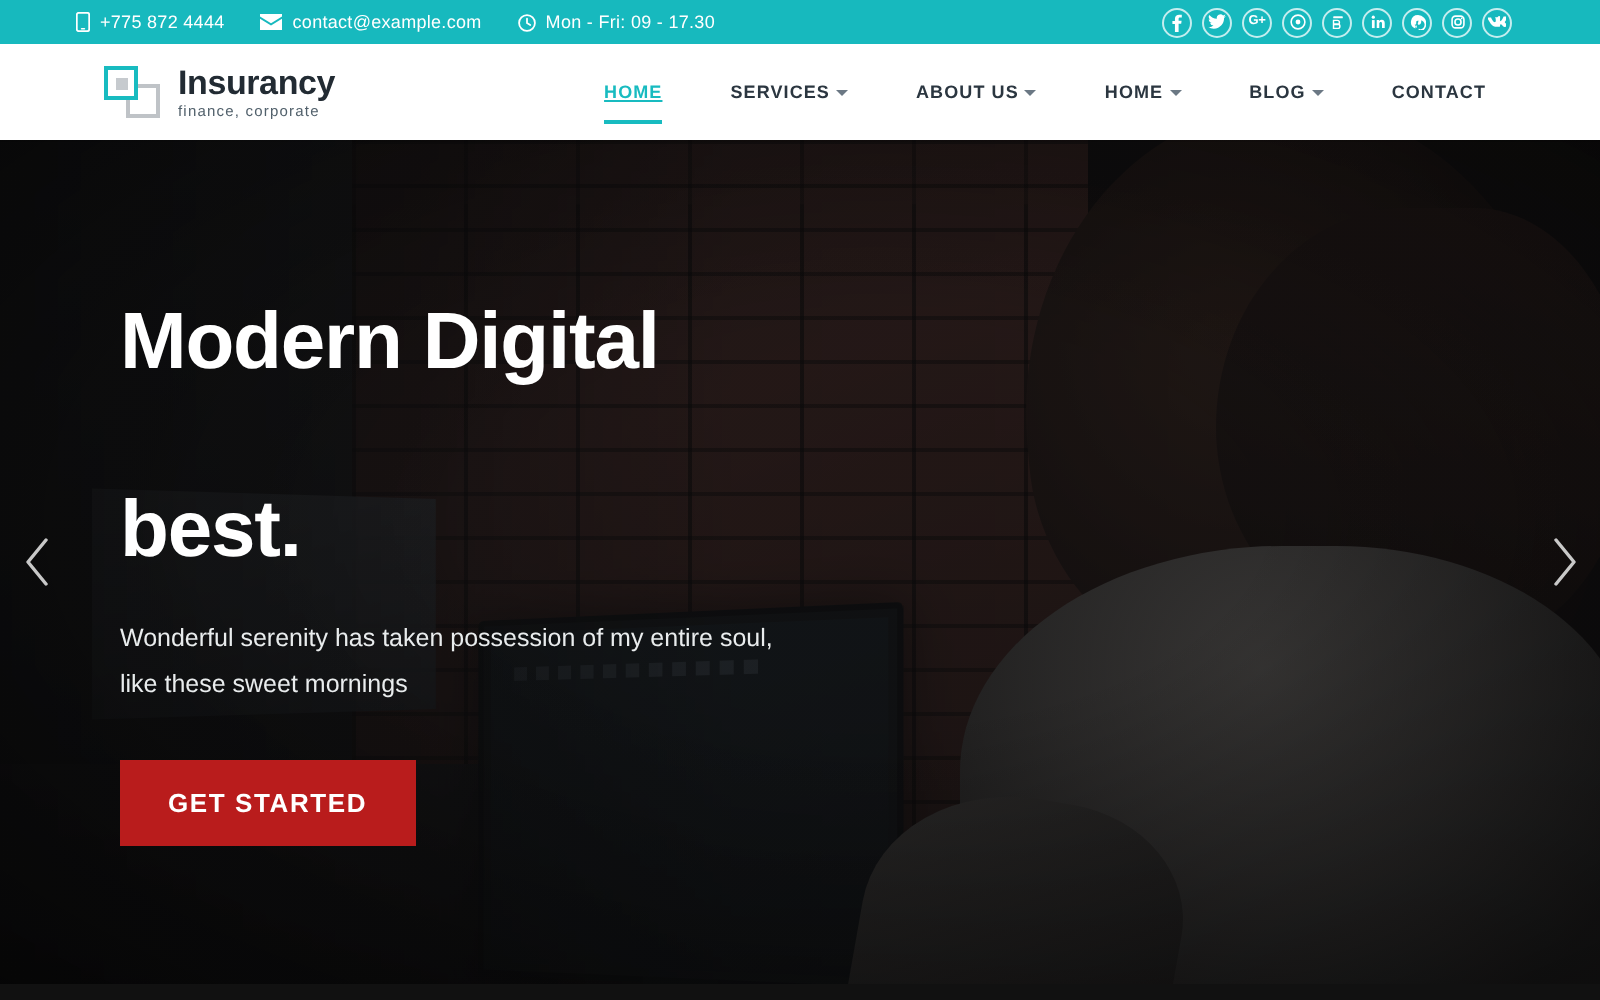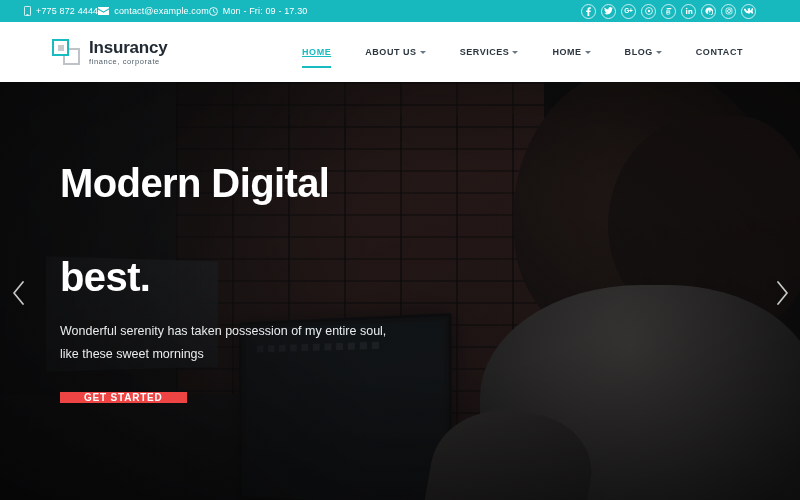--- a/index.html
+++ b/index.html
@@ -17,34 +17,34 @@
   }
   .topbar-inner {
     width:800px; height:22px; display:flex; align-items:center;
     padding:0 36px 0 0;
   }
   .ti {
     display:flex; align-items:center; gap:5px;
     color:#ffffff; font-size:9px; letter-spacing:.15px; white-space:nowrap;
   }
   .ti svg { display:block; }
-  .topbar-contacts { display:flex; align-items:center; margin-left:24px;text-align:right; }
+  .topbar-contacts { display:flex; align-items:center; gap:18px; margin-left:38px;text-align:right; }
   .topbar-social { display:flex; align-items:center; gap:5px; margin-left:auto; margin-right:8px; }
   .soc {
     width:15px; height:15px; border-radius:50%;
     border:1px solid rgba(255,255,255,.75);
     display:flex; align-items:center; justify-content:center;
     color:#fff; font-size:7px; line-height:1;
   }
   .soc svg { display:block; }
   .soc-gp { font-size:6.5px; font-weight:bold; letter-spacing:-.2px; }
 
   
   .header {
-    position:relative; height:60px; background:#ffffff; z-index:25;
+    position:relative; height:48px; background:#ffffff; z-index:25;
     display:flex; padding:0 40px 0 52px;
     box-shadow:0 1px 0 rgba(0,0,0,.04);
   }
   .brand { display:flex; align-items:center; gap:9px; }
   .brand-mark { position:relative; width:28px; height:26px; flex:none; }
   .brand-mark .sq {
     position:absolute; border:2.5px solid #bfc3c7; width:17px; height:17px;
     right:0; bottom:0; background:#fff;
   }
   .brand-mark .sq2 {
@@ -177,23 +177,23 @@
   }
   .hero-title {
     color:#ffffff; font-size:40px; line-height:1.18; font-weight:bold;
     letter-spacing:-.6px;
   }
   .hero-sub {
     color:#e9eced; font-size:12.5px; line-height:1.85; margin-top:18px;
     max-width:330px;
   }
   .hero-btn {
-    display:inline-block; margin-top:26px; background:#ef4444; color:#ffffff;
-    font-size:10px; font-weight:bold; letter-spacing:.8px;
-    padding:0 24px; border:none; cursor:pointer;
+    display:inline-block; margin-top:26px; background:#b91c1c; color:#ffffff;
+    font-size:13px; font-weight:bold; letter-spacing:.8px;
+    padding:14px 24px; border:none; cursor:pointer;
   }
 
   .arrow {
     position:absolute; top:50%; transform:translateY(-50%); z-index:8;
     color:#e6e6e6; cursor:pointer; opacity:.85;
     display:flex; align-items:center; justify-content:center;
     width:28px; height:34px;
   }
   .arrow.left { left:4px; }
   .arrow.right { right:4px; }
@@ -308,26 +308,26 @@
       </div>
     </div>
 
     <div class="nav">
 
       <div class="nav-item active">
         <span>HOME</span>
       </div>
 
       <div class="nav-item">
+        <span>SERVICES</span>
+        <span class="caret"></span>
+      </div>
+
+      <div class="nav-item">
         <span>ABOUT US</span>
-        <span class="caret"></span>
-      </div>
-
-      <div class="nav-item">
-        <span>SERVICES</span>
         <span class="caret"></span>
       </div>
 
       <div class="nav-item">
         <span>HOME</span>
         <span class="caret"></span>
       </div>
 
       <div class="nav-item">
         <span>BLOG</span>

